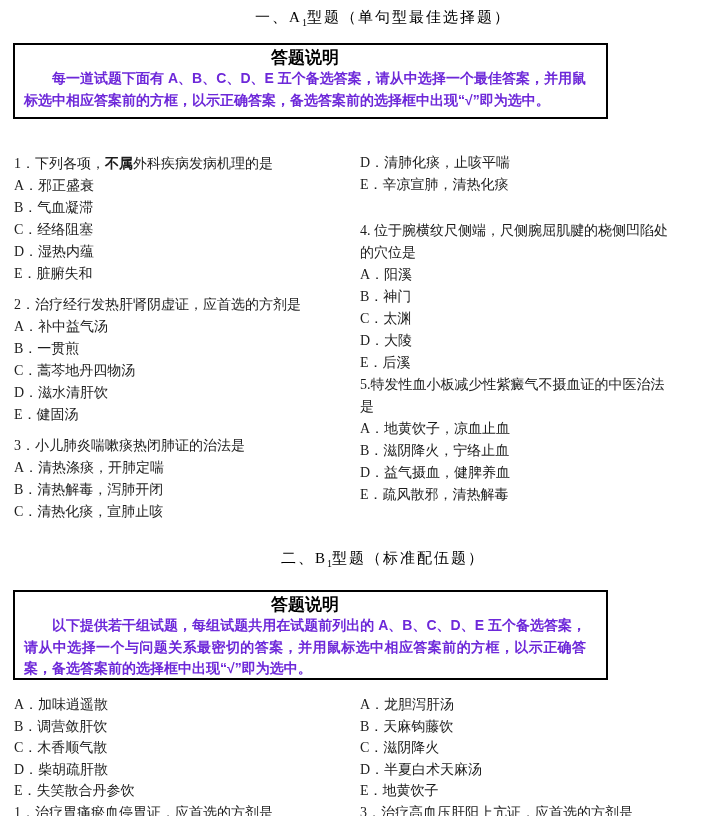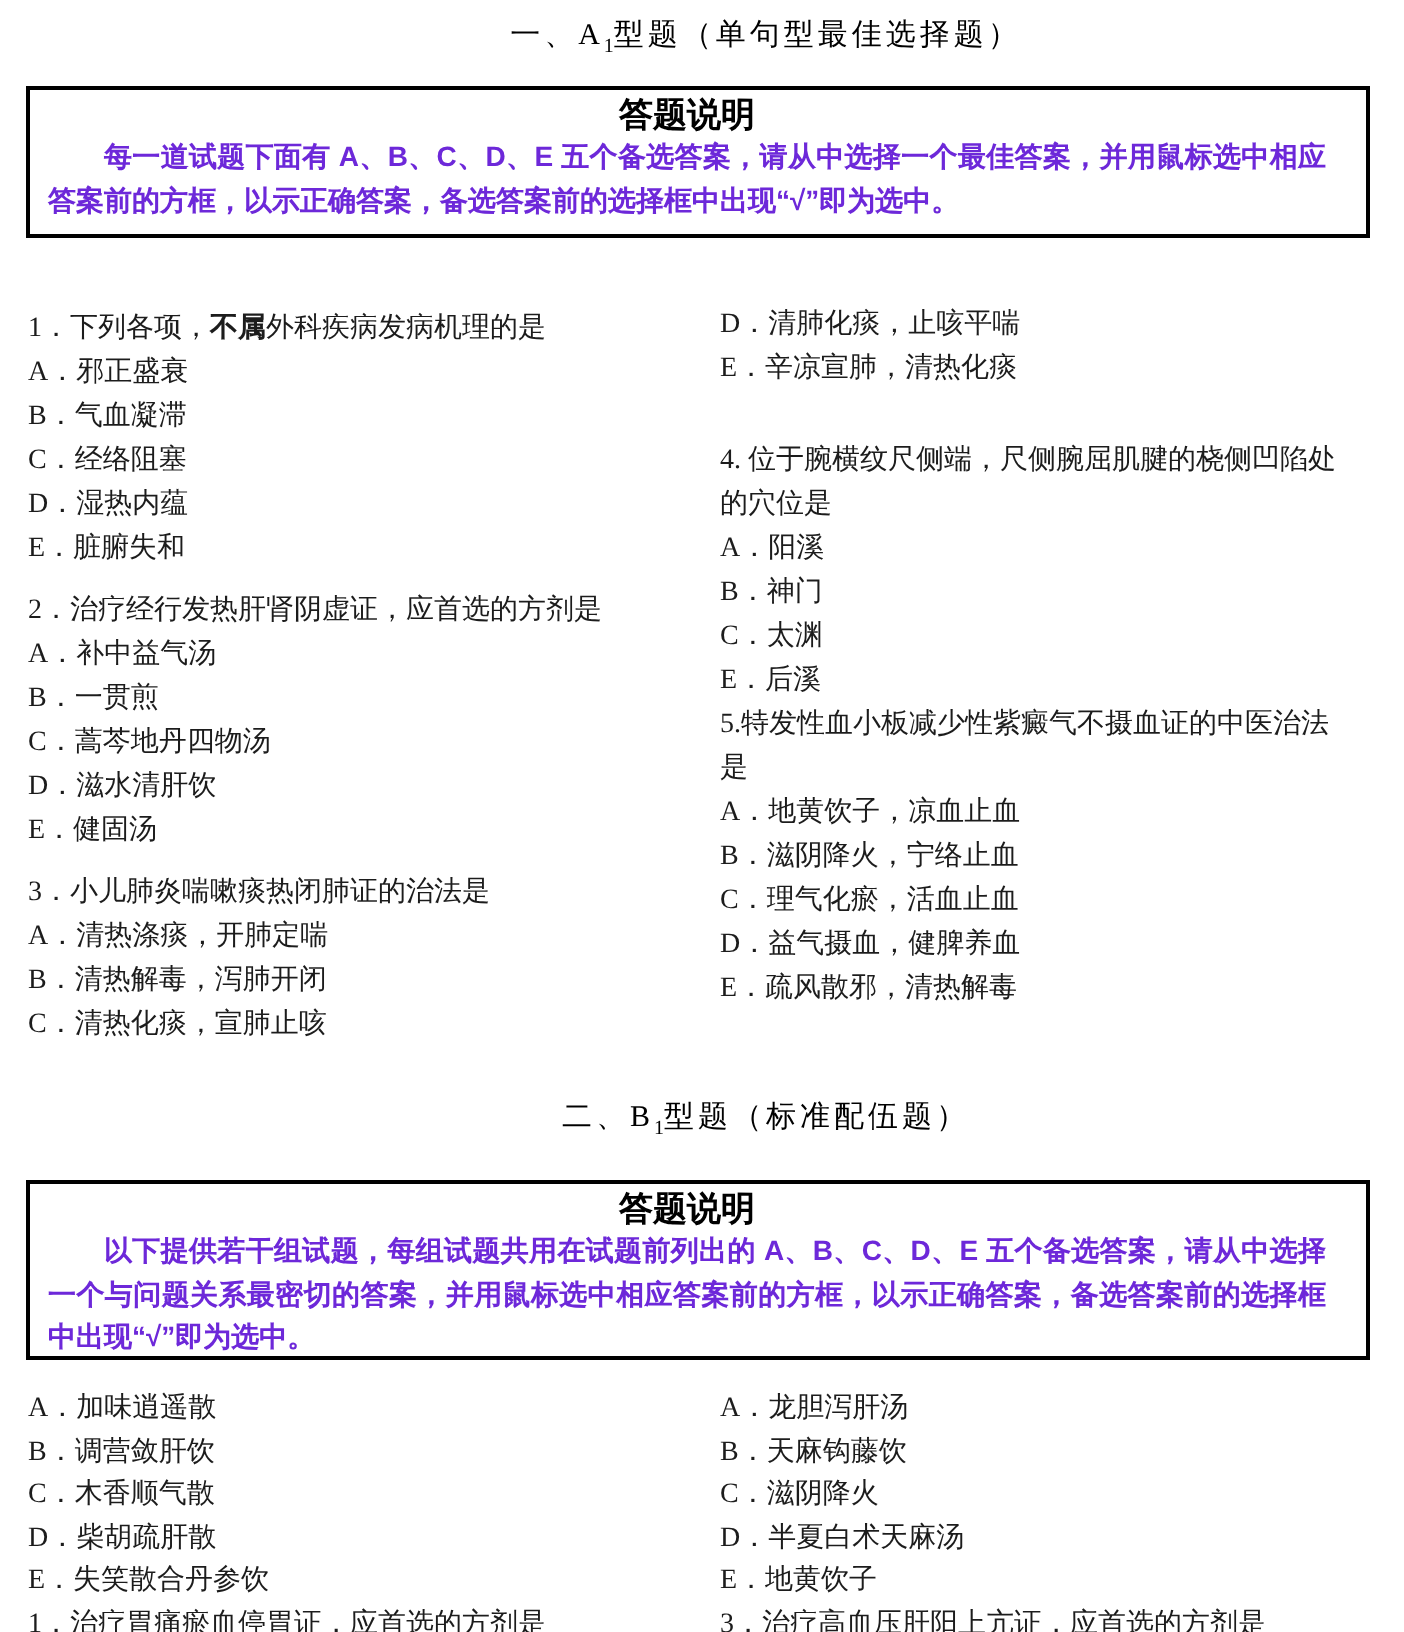--- a/index.html
+++ b/index.html
@@ -17,21 +17,21 @@
     font-size: 15px;
     letter-spacing: 2px;
     color: #000000;
     padding-left: 32px;
   }
   .sec-title sub { font-size: 10px; letter-spacing: 0; }
   #title-a { top: 8px; }
   #title-b { top: 549px; }
 
   .instr-box {
-    position: absolute; left: 13px; width: 672px;
+    position: absolute; left: 13px; width: 595px;
     box-sizing: border-box;
     border: 2px solid #000;
     background: #fff;
     padding: 2px 20px 4px 9px;
   }
   #box-a { top: 43px; height: 76px; }
   #box-b { top: 590px; height: 90px; }
   .instr-title {
     text-align: center;
     font-family: "Liberation Sans", sans-serif;
@@ -112,28 +112,28 @@
     <div class="q">
       <div class="opt">D．清肺化痰，止咳平喘</div>
       <div class="opt">E．辛凉宣肺，清热化痰</div>
     </div>
 
     <div class="q mt-lg">
       <div class="stem">4. 位于腕横纹尺侧端，尺侧腕屈肌腱的桡侧凹陷处的穴位是</div>
       <div class="opt">A．阳溪</div>
       <div class="opt">B．神门</div>
       <div class="opt">C．太渊</div>
+      <div class="opt">D．大陵</div>
       <div class="opt">E．后溪</div>
     </div>
 
     <div class="q">
       <div class="stem">5.特发性血小板减少性紫癜气不摄血证的中医治法是</div>
       <div class="opt">A．地黄饮子，凉血止血</div>
       <div class="opt">B．滋阴降火，宁络止血</div>
-      <div class="opt">C．理气化瘀，活血止血</div>
       <div class="opt">D．益气摄血，健脾养血</div>
       <div class="opt">E．疏风散邪，清热解毒</div>
     </div>
 
   </div>
 </div>
 
 <div id="title-b" class="sec-title">
   <span>二、B</span><sub>1</sub><span>型题（标准配伍题）</span>
 </div>

